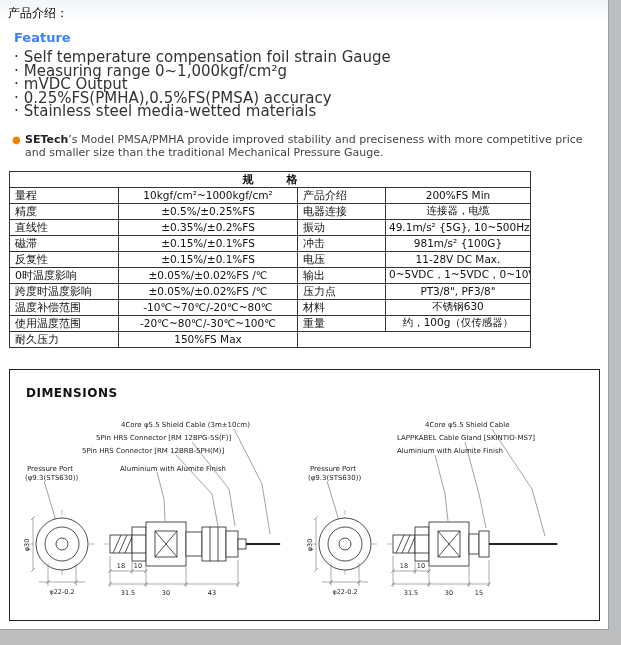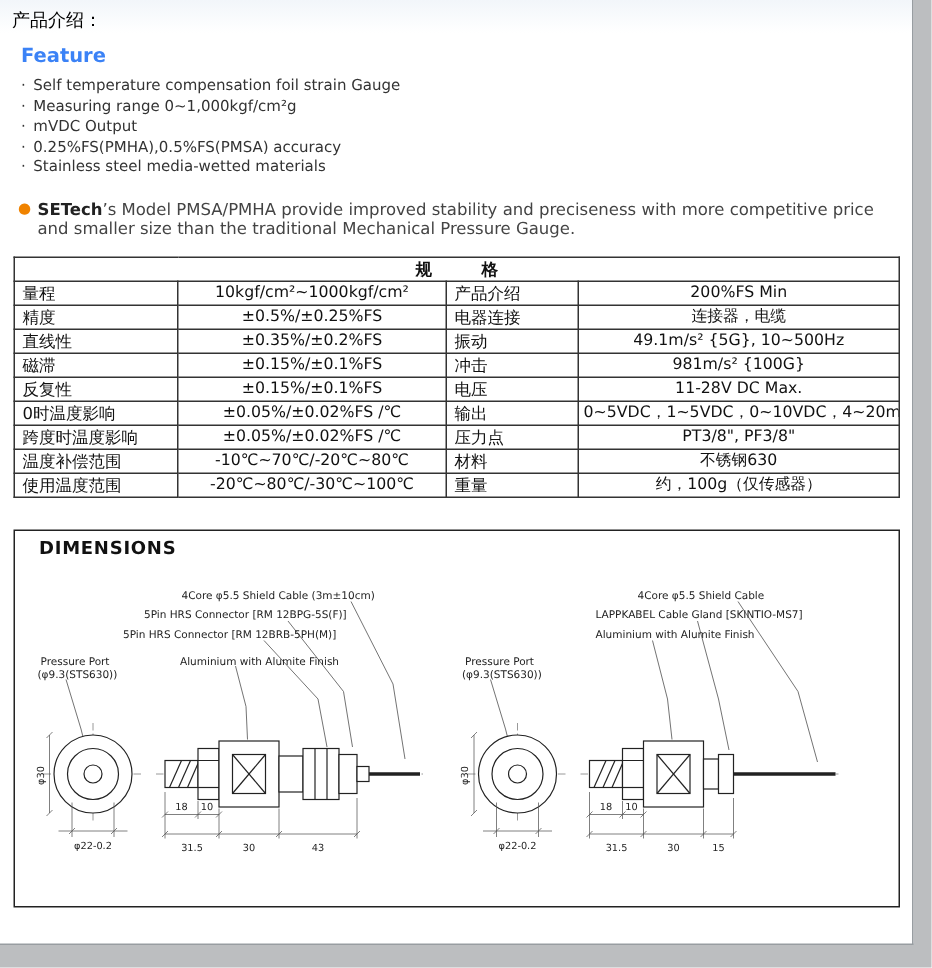--- a/index.html
+++ b/index.html
@@ -20,47 +20,47 @@
   }
   .title-bar {
     height:22px; padding:5px 8px 0 8px;
     font-size:12px; font-weight:normal; color:#000;
     background:linear-gradient(#f2f6fa,#ffffff);
   }
   .feature-heading {
     margin:8px 0 6px 14px;
     color:#3b82f6; font-weight:bold; font-size:13px;
   }
-  .feature-list { list-style:none; margin-left:14px; font-size:10px; color:#333; }
+  .feature-list { list-style:none; margin-left:14px; font-size:15px; color:#333; }
   .feature-item { line-height:13.5px; }
   .bullet { margin-right:5px; color:#333; }
   .note {
     position:relative; margin:14px 14px 0 12px;
     padding-left:13px; font-size:11px; line-height:13px; color:#444;
   }
   .note-bullet { position:absolute; left:0; top:0px; color:#f08300; font-size:10px; }
   .note b { color:#222;margin-top:20px; }
   table.spec {
     border-collapse:collapse; table-layout:fixed;
-    margin:12px 7px 0 9px; width:591px;
+    margin:12px 7px 0 9px; width:522px;
     font-size:11px; color:#111;
   }
   .spec th, .spec td {
     border:1px solid #333; height:15px;
     padding:0 3px; white-space:nowrap; overflow:hidden;
   }
   .spec th { font-weight:bold; text-align:center; letter-spacing:3em; text-indent:3em; }
   .spec td.lbl { text-align:left; padding-left:5px; }
   .spec td.val { text-align:center; font-size:10.5px; }
   .dims-box {
     margin:21px 8px 0 9px; width:591px; height:252px;
     border:1px solid #222; background:#fff; overflow:hidden;
   }
   .dims-heading {
-    margin:4px 0 0 16px; font-size:12px; font-weight:bold;
+    margin:16px 0 0 16px; font-size:12px; font-weight:bold;
     color:#111; letter-spacing:0.5px;
   }
   .drawings { display:flex; margin:14px 0 0 14px; }
   svg text { fill:#222; }
   .t  { font-size:7px; }
   .d  { font-size:6.5px; }
   .s  { stroke:#222; fill:#fff; stroke-width:0.8; }
   .ln { stroke:#222; stroke-width:0.8; }
   .thick { stroke:#222; stroke-width:2.2; }
   .cl { stroke:#777; stroke-width:0.5; stroke-dasharray:5 2 1 2; }
@@ -145,20 +145,25 @@
       <td class="lbl">温度补偿范围</td>
       <td class="val">-10℃~70℃/-20℃~80℃</td>
       <td class="lbl">材料</td>
       <td class="val">不锈钢630</td>
     </tr>
     <tr>
       <td class="lbl">使用温度范围</td>
       <td class="val">-20℃~80℃/-30℃~100℃</td>
       <td class="lbl">重量</td>
       <td class="val">约，100g（仅传感器）</td>
+    </tr>
+    <tr>
+      <td class="lbl">耐久压力</td>
+      <td class="val">150%FS Max</td>
+      <td colspan="2"></td>
     </tr>
   </tbody>
     </table>
 
   <div class="dims-box">
     <div class="dims-heading">DIMENSIONS</div>
 
     <div class="drawings">
 
       <svg width="283" height="198" viewBox="0 0 283 198">

